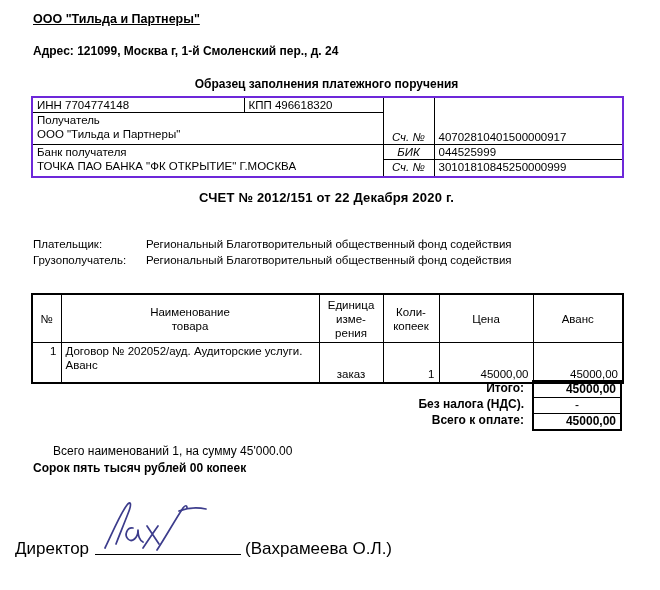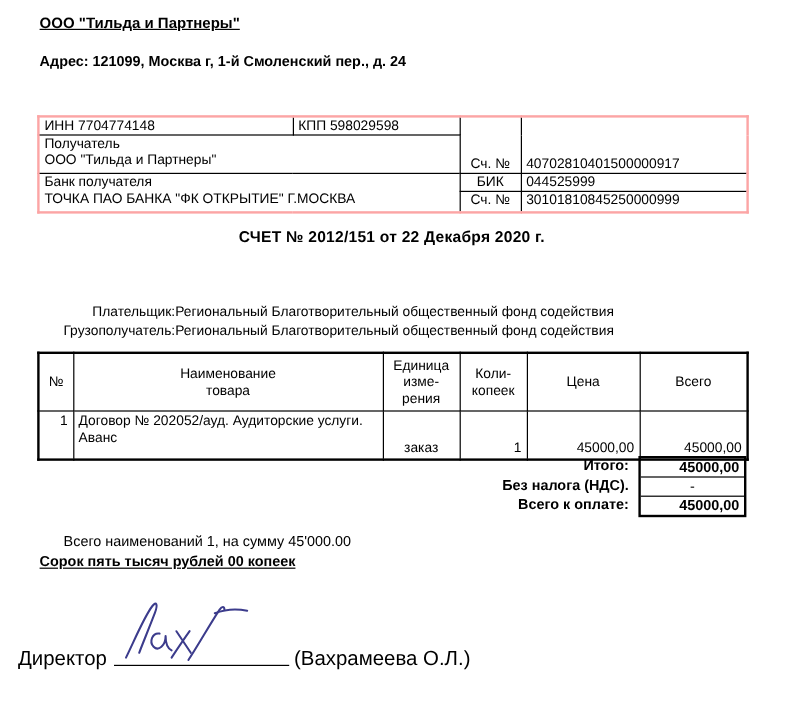--- a/index.html
+++ b/index.html
@@ -7,69 +7,70 @@
     position:relative;width:660px;height:590px;background:#fff;
     font-family:"Liberation Sans","DejaVu Sans",sans-serif;color:#000;overflow:hidden;
   }
   .abs{position:absolute;}
   .pre{white-space:pre-line;margin-top:18px;}
   .company-name{left:33px;top:12px;font-size:12.5px;font-weight:bold;text-decoration:underline;}
   .address{left:33px;top:44px;font-size:12px;font-weight:bold;}
   .sample-title{left:31px;top:77px;width:591px;text-align:center;font-size:12px;font-weight:bold;}
 
   table{border-collapse:collapse;table-layout:fixed;}
-  .bank-table{left:31px;top:96px;width:591px;font-size:11.5px;border:2px solid #fca5a5;}
+  .bank-table{left:31px;top:96px;width:591px;font-size:11.5px;border:2px solid #6d28d9;}
   .bank-table td{border:1px solid #000;padding:0 4px;vertical-align:top;line-height:14px;overflow:hidden;}
-  .bank-table td.lbl{text-align:center;padding:0 1px;}
+  .bank-table td.lbl{text-align:center;padding:0 1px;font-style:italic;}
   .bank-table td.vbot{vertical-align:bottom;}
 
   .invoice-title{left:31px;top:190px;width:591px;text-align:center;font-size:13px;font-weight:bold;letter-spacing:0.2px;}
 
-  .parties{left:33px;top:252px;font-size:11.5px;line-height:16px;display:grid;grid-template-columns:113px auto;text-align:right;}
+  .parties{left:33px;top:236px;font-size:11.5px;line-height:16px;display:grid;grid-template-columns:113px auto;}
 
   .items-table{left:31px;top:293px;width:591px;font-size:11.5px;border:2px solid #000;}
   .items-table td,.items-table th{border:1px solid #000;padding:1px 4px;line-height:14px;font-weight:normal;overflow:hidden;}
   .items-table thead th{text-align:center;vertical-align:middle;height:45px;padding:1px 2px;}
   .items-table tbody td{height:37px;}
   .c{text-align:center;} .r{text-align:right;} .t{vertical-align:top;} .b{vertical-align:bottom;margin-left:10px;}
 
   .totals{left:31px;top:380px;width:591px;font-size:12px;}
   .totals-labels{position:absolute;right:92px;top:0;text-align:right;font-weight:bold;}
   .totals-labels div{height:16px;line-height:16px;padding-right:6px;}
   .totals-box{position:absolute;left:501px;top:0;width:86px;border:2px solid #000;}
   .totals-box .cell{height:15px;line-height:15px;text-align:right;padding:0 4px;font-weight:bold;border-bottom:1px solid #000;}
   .totals-box .cell:last-child{border-bottom:none;}
   .totals-box .dash{text-align:center;font-weight:normal;}
 
   .items-count{left:33px;top:444px;font-size:12px;margin-left:20px;}
-  .amount-words{left:33px;top:461px;font-size:12px;font-weight:bold;text-decoration:underline;}
+  .amount-words{left:33px;top:461px;font-size:12px;font-weight:bold;}
 
   .director-row{left:15px;top:541px;font-size:17px;display:flex;align-items:flex-end;line-height:14px;}
   .sign-line{display:inline-block;width:146px;border-bottom:1px solid #000;height:13px;margin:0 4px 1px 6px;}
   .signature{left:95px;top:498px;width:120px;height:56px;}
 </style>
 </head>
 <body>
 
 <div class="page">
 
   <div class="abs company-name">ООО "Тильда и Партнеры"</div>
   <div class="abs address">Адрес: 121099, Москва г, 1-й Смоленский пер., д. 24</div>
+  <div class="abs sample-title">Образец заполнения платежного поручения</div>
 
   <table class="abs bank-table">
     <colgroup>
         <col style="width:212px">
         <col style="width:139px">
         <col style="width:51px">
         <col style="width:189px">
       </colgroup>
     <tbody>
         <tr style="height:14px">
       <td>ИНН 7704774148</td>
-      <td>КПП 598029598</td>
+      <td>КПП 496618320</td>
       <td rowspan="2" class="lbl vbot">Сч. №</td>
       <td rowspan="2" class="vbot">40702810401500000917</td>
     </tr>
     <tr style="height:32px">
       <td colspan="2" class="pre">Получатель
 ООО "Тильда и Партнеры"</td>
     </tr>
     <tr style="height:15px">
       <td colspan="2" rowspan="2" class="pre">Банк получателя
 ТОЧКА ПАО БАНКА "ФК ОТКРЫТИЕ" Г.МОСКВА</td>
@@ -105,21 +106,21 @@
       <tr>
         <th>№</th>
         <th class="pre">Наименование
 товара</th>
         <th class="pre">Единица
 изме-
 рения</th>
         <th class="pre">Коли-
 копеек</th>
         <th>Цена</th>
-        <th>Всего</th>
+        <th>Аванс</th>
       </tr>
     </thead>
     <tbody>
       <tr>
         <td class="r t">1</td>
         <td class="t">Договор № 202052/ауд. Аудиторские услуги. Аванс</td>
         <td class="c b">заказ</td>
         <td class="r b">1</td>
         <td class="r b">45000,00</td>
         <td class="r b">45000,00</td>

